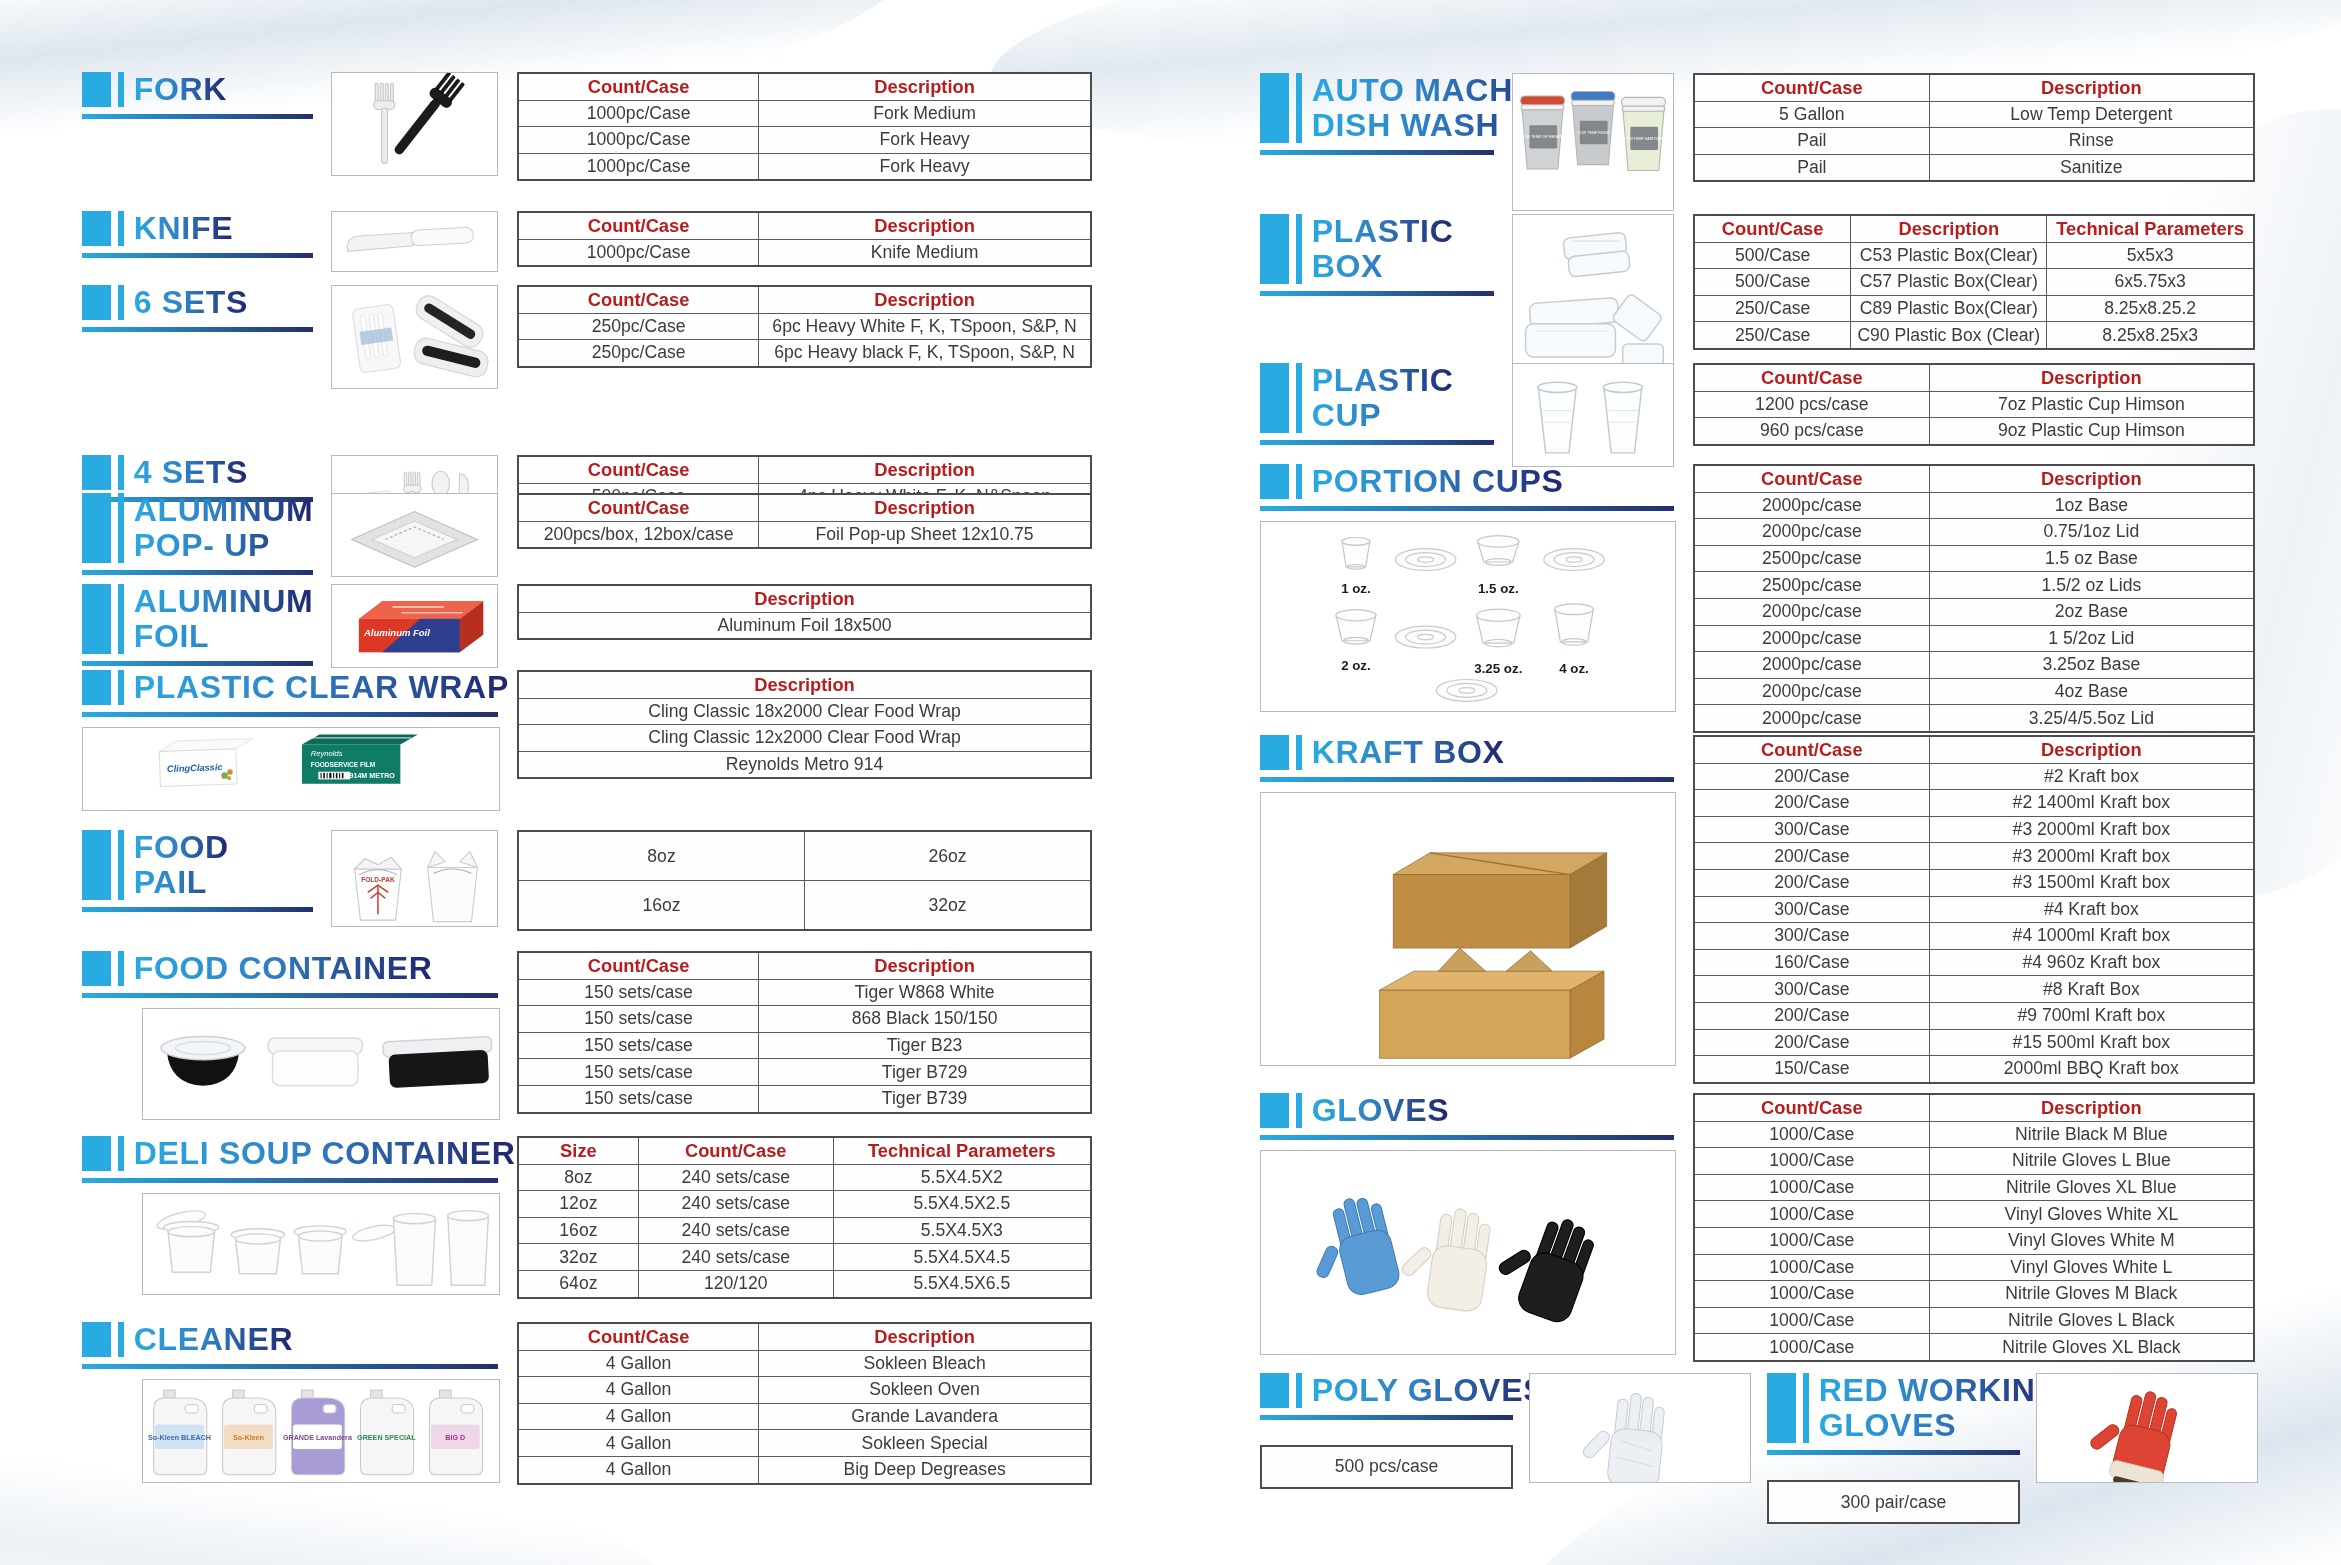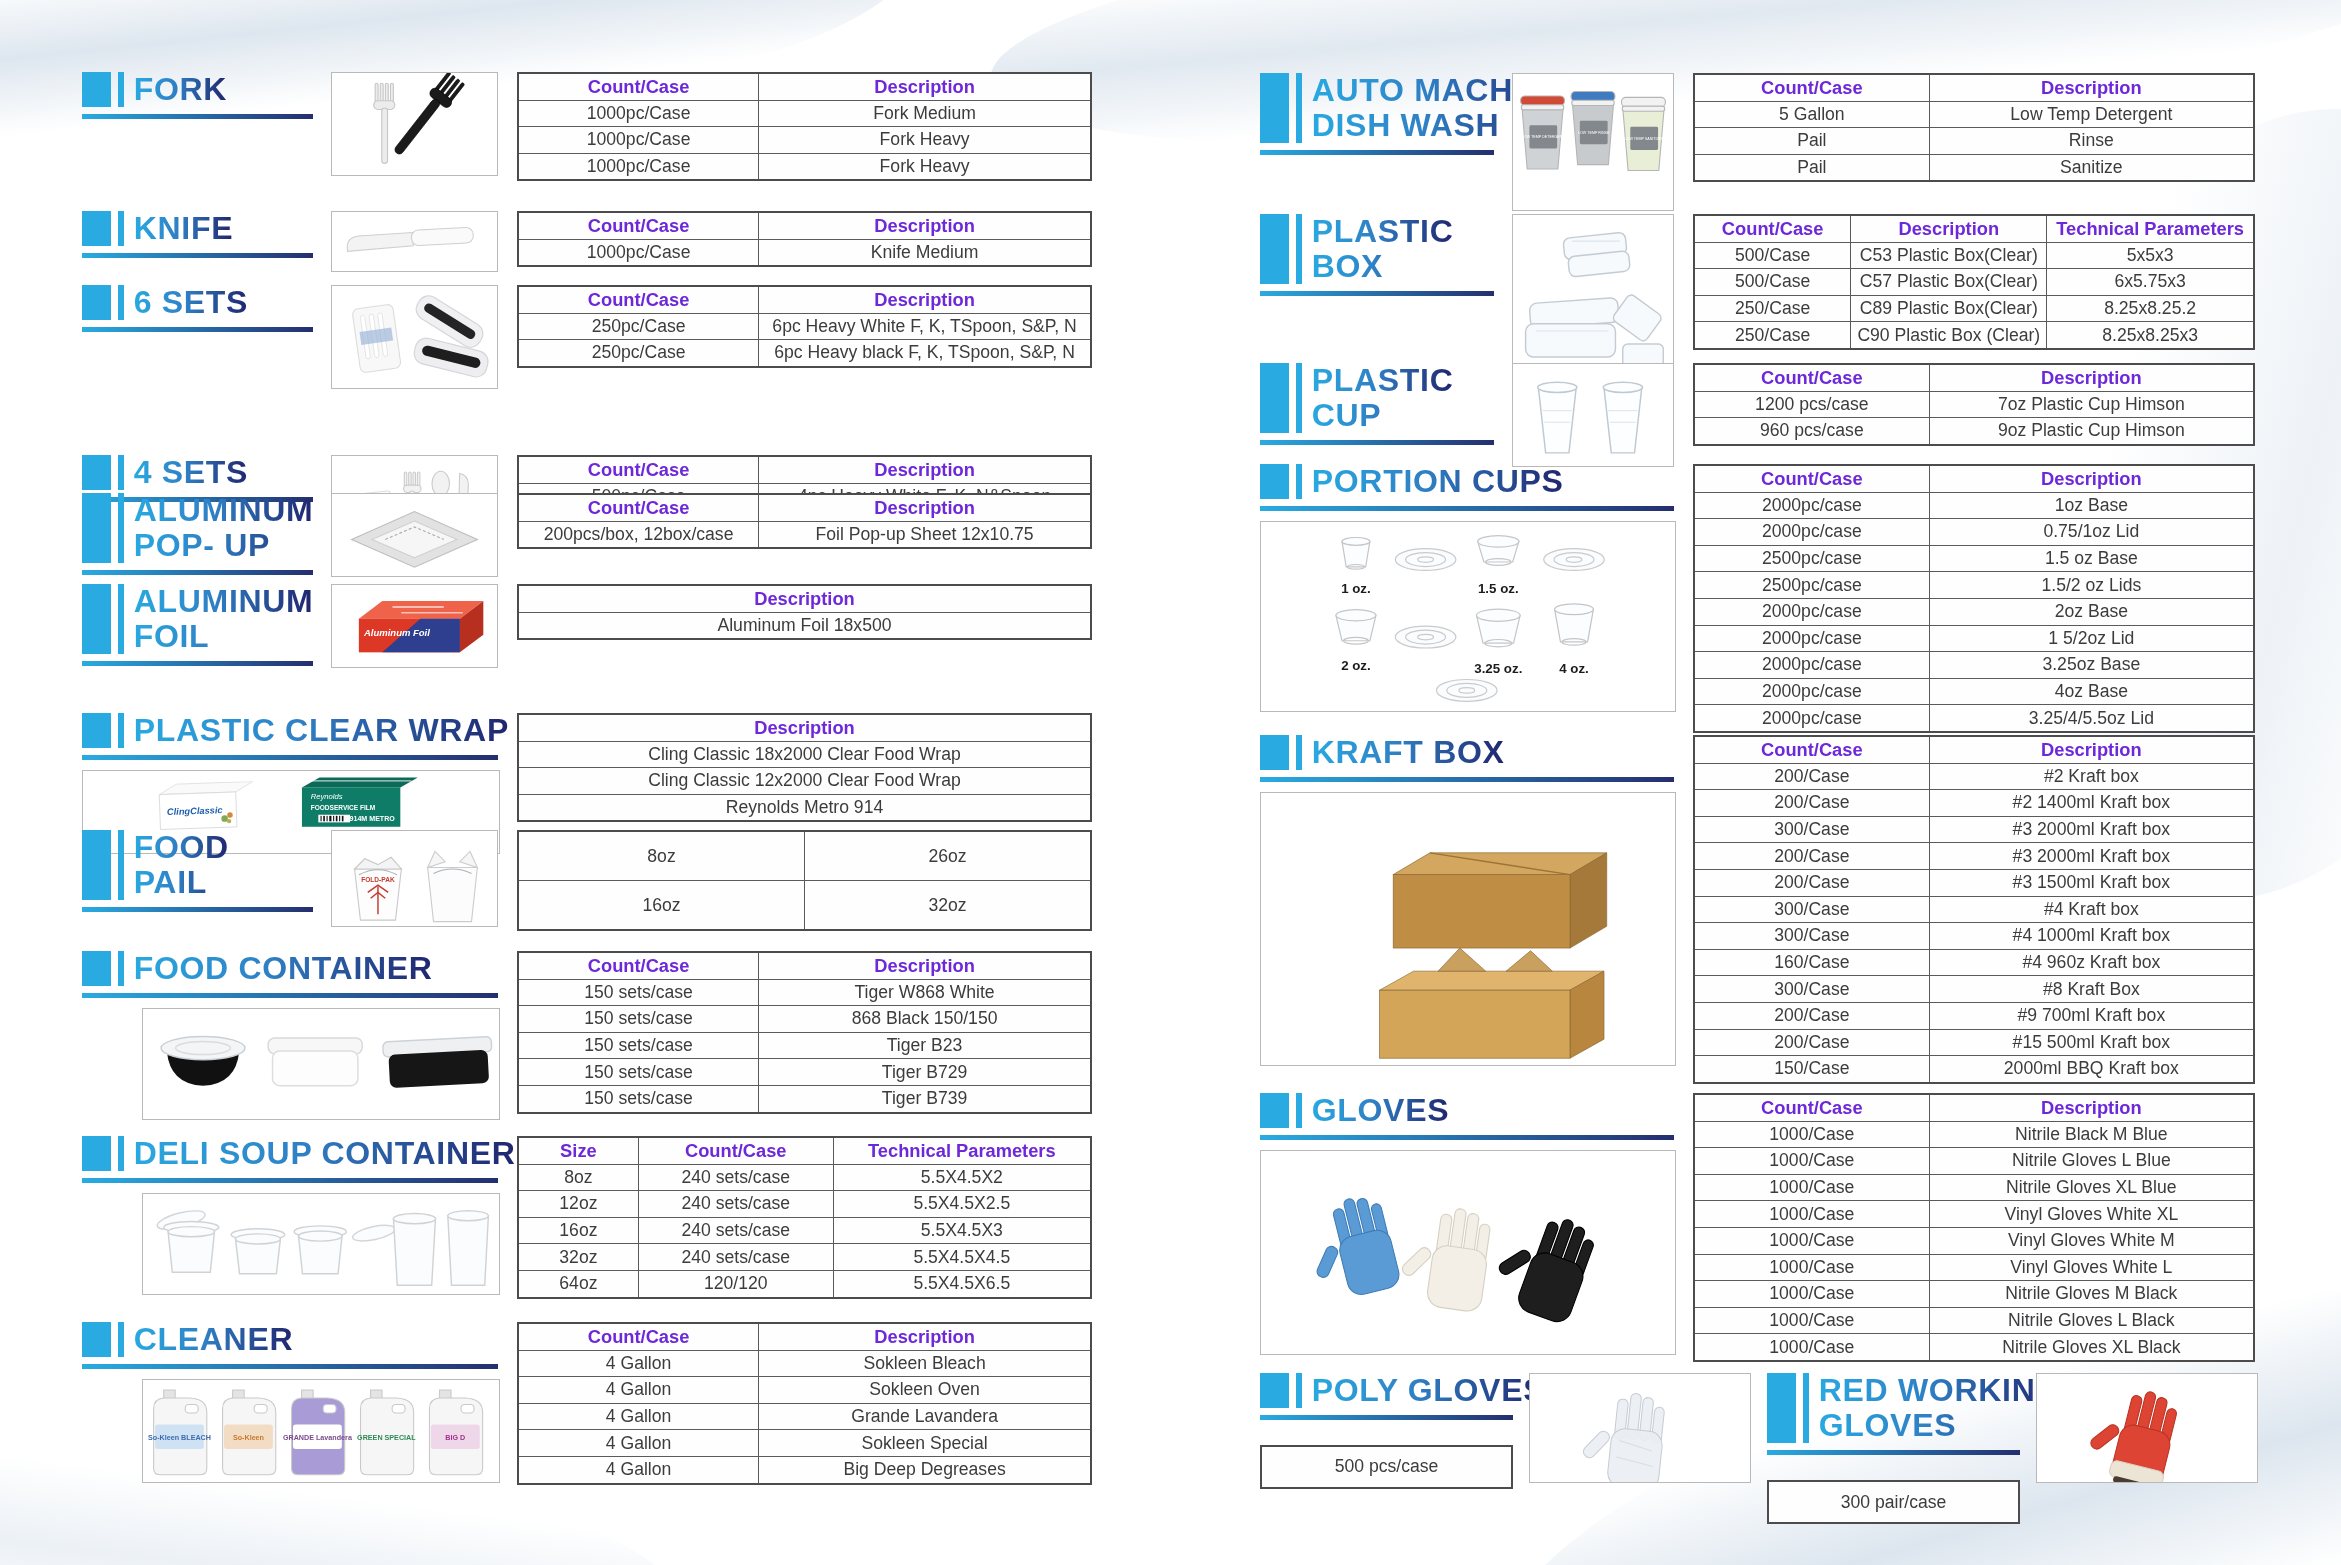--- a/index.html
+++ b/index.html
@@ -51,21 +51,21 @@
   .imgbox svg{width:100%;height:100%;}
   .imgbox.side{width:165px;}
   #page-right .imgbox.side{width:160px;}
   .left-col.stack .imgbox{width:100%;}
   .left-col.stack .imgbox.indent{margin-left:60px;width:calc(100% - 60px);}
 
   .table-wrap{flex:1;min-width:0;}
   table{border-collapse:collapse;width:100%;background:#fefefe;border:2.2px solid #4c4c4e;}
   th,td{border:1.5px solid var(--tb);text-align:center;padding:0 5.9px;height:25.6px;
         font-size:17.6px;color:var(--txt);overflow:hidden;white-space:nowrap;}
-  th{font-size:18.3px;font-weight:bold;color:#6d28d9;}
+  th{font-size:18.3px;font-weight:bold;color:#b91c1c;}
   table.tall td{height:48px;}
 
   .minis{display:flex;gap:16px;}
   .mini{display:flex;gap:16px;flex:1;align-items:flex-start;}
   .mini-left{width:253px;flex:0 0 253px;}
   .countbox{margin-top:25px;border:2.2px solid #4c4c4e;height:40px;background:#fefefe;
             display:flex;align-items:center;justify-content:center;font-size:17.6px;color:var(--txt);}
   .mini .imgbox{width:220px;height:108px;}
 </style>
 </head>
@@ -387,21 +387,21 @@
             </tr>
           </thead>
           <tbody>
             <tr>
               <td>Aluminum Foil 18x500</td>
             </tr>
           </tbody>
         </table>
       </div>
     </div>
-    <div class="section" style="top: 670px; margin-top: 43px;">
+    <div class="section" style="top: 670px;">
       <div class="left-col stack">
         <div class="sec-header">
           <div class="hrow">
             <span class="marker">
               <span class="sq"></span>
               <span class="bar"></span>
             </span>
             <div class="titles">
               <div class="title">PLASTIC CLEAR WRAP</div>
             </div>

